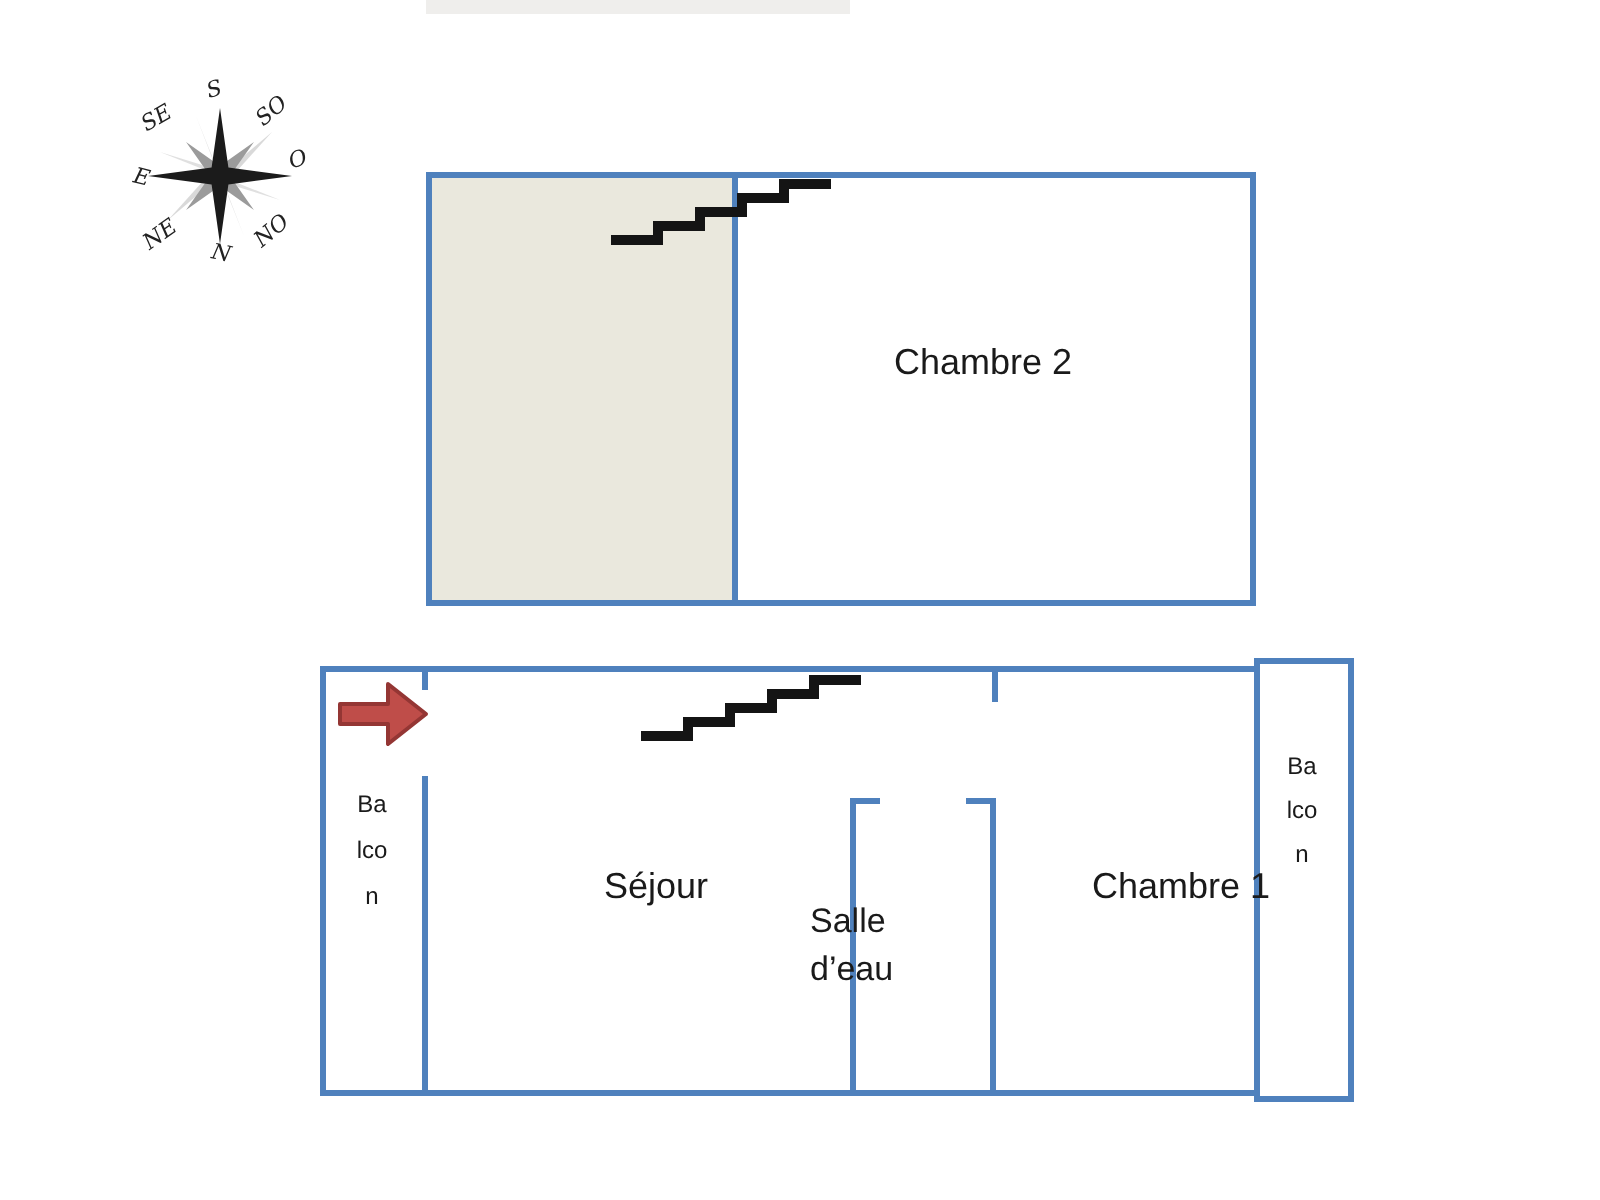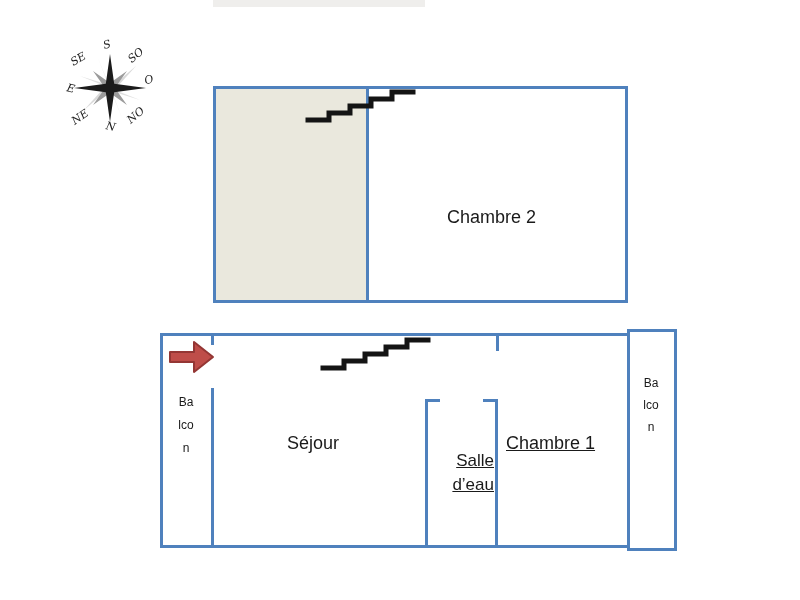--- a/index.html
+++ b/index.html
@@ -10,37 +10,37 @@
     color:#1a1a1a;
   }
   .abs{position:absolute;}
   
   .top-band{left:213px;top:0;width:212px;height:7px;background:#efeeec;}
   
   .u-rect{left:213px;top:86px;width:415px;height:217px;border:3px solid #4f81bd;box-sizing:border-box;background:#ffffff;}
   .u-fill{left:216px;top:89px;width:152px;height:211px;background:#eae8dd;}
   .u-divider{left:366px;top:89px;width:3px;height:211px;background:#4f81bd;}
   .u-stairs{left:300px;top:82px;}
-  .u-label{left:447px;top:169px;font-size:18px;line-height:25px;white-space:nowrap;margin-top:36px;}
+  .u-label{left:447px;top:169px;font-size:18px;line-height:25px;white-space:nowrap;}
   
   .l-rect{left:160px;top:333px;width:470px;height:215px;border:3px solid #4f81bd;box-sizing:border-box;background:#ffffff;}
   .wall{background:#4f81bd;}
   .l-balcony-tick{left:211px;top:336px;width:3px;height:9px;}
   .l-balcony-wall{left:211px;top:388px;width:3px;height:157px;}
   .l-bedroom-tick{left:496px;top:336px;width:3px;height:15px;}
   .sdb-left-wall{left:425px;top:399px;width:3px;height:146px;}
   .sdb-left-cap{left:425px;top:399px;width:15px;height:3px;}
   .sdb-right-wall{left:495px;top:399px;width:3px;height:146px;}
   .sdb-right-cap{left:483px;top:399px;width:15px;height:3px;}
   .r-balcony{left:627px;top:329px;width:50px;height:222px;border:3px solid #4f81bd;box-sizing:border-box;background:#ffffff;}
   .l-stairs{left:315px;top:330px;}
   .arrow-svg{left:167px;top:338px;}
-  .sejour-label{left:287px;top:433px;font-size:18px;white-space:nowrap;}
-  .chambre1-label{left:506px;top:433px;font-size:18px;white-space:nowrap;text-decoration:underline;}
-  .sdb-label{left:420px;top:449px;width:74px;text-align:right;font-size:17px;line-height:24px;text-decoration:underline;}
+  .sejour-label{left:302px;top:433px;font-size:18px;white-space:nowrap;}
+  .chambre1-label{left:546px;top:433px;font-size:18px;white-space:nowrap;}
+  .sdb-label{left:405px;top:449px;width:74px;text-align:left;font-size:17px;line-height:24px;}
   .vtext{width:16px;word-break:break-all;text-align:center;font-size:12px;}
   .balcon-left{left:178px;top:391px;line-height:23px;}
   .balcon-right{left:643px;top:372px;line-height:22px;}
   
   .compass{left:48px;top:26px;}
   .compass text{font-family:"DejaVu Serif","Liberation Serif",serif;font-style:italic;font-size:11px;fill:#222;}
 </style>
 </head>
 <body>
 

